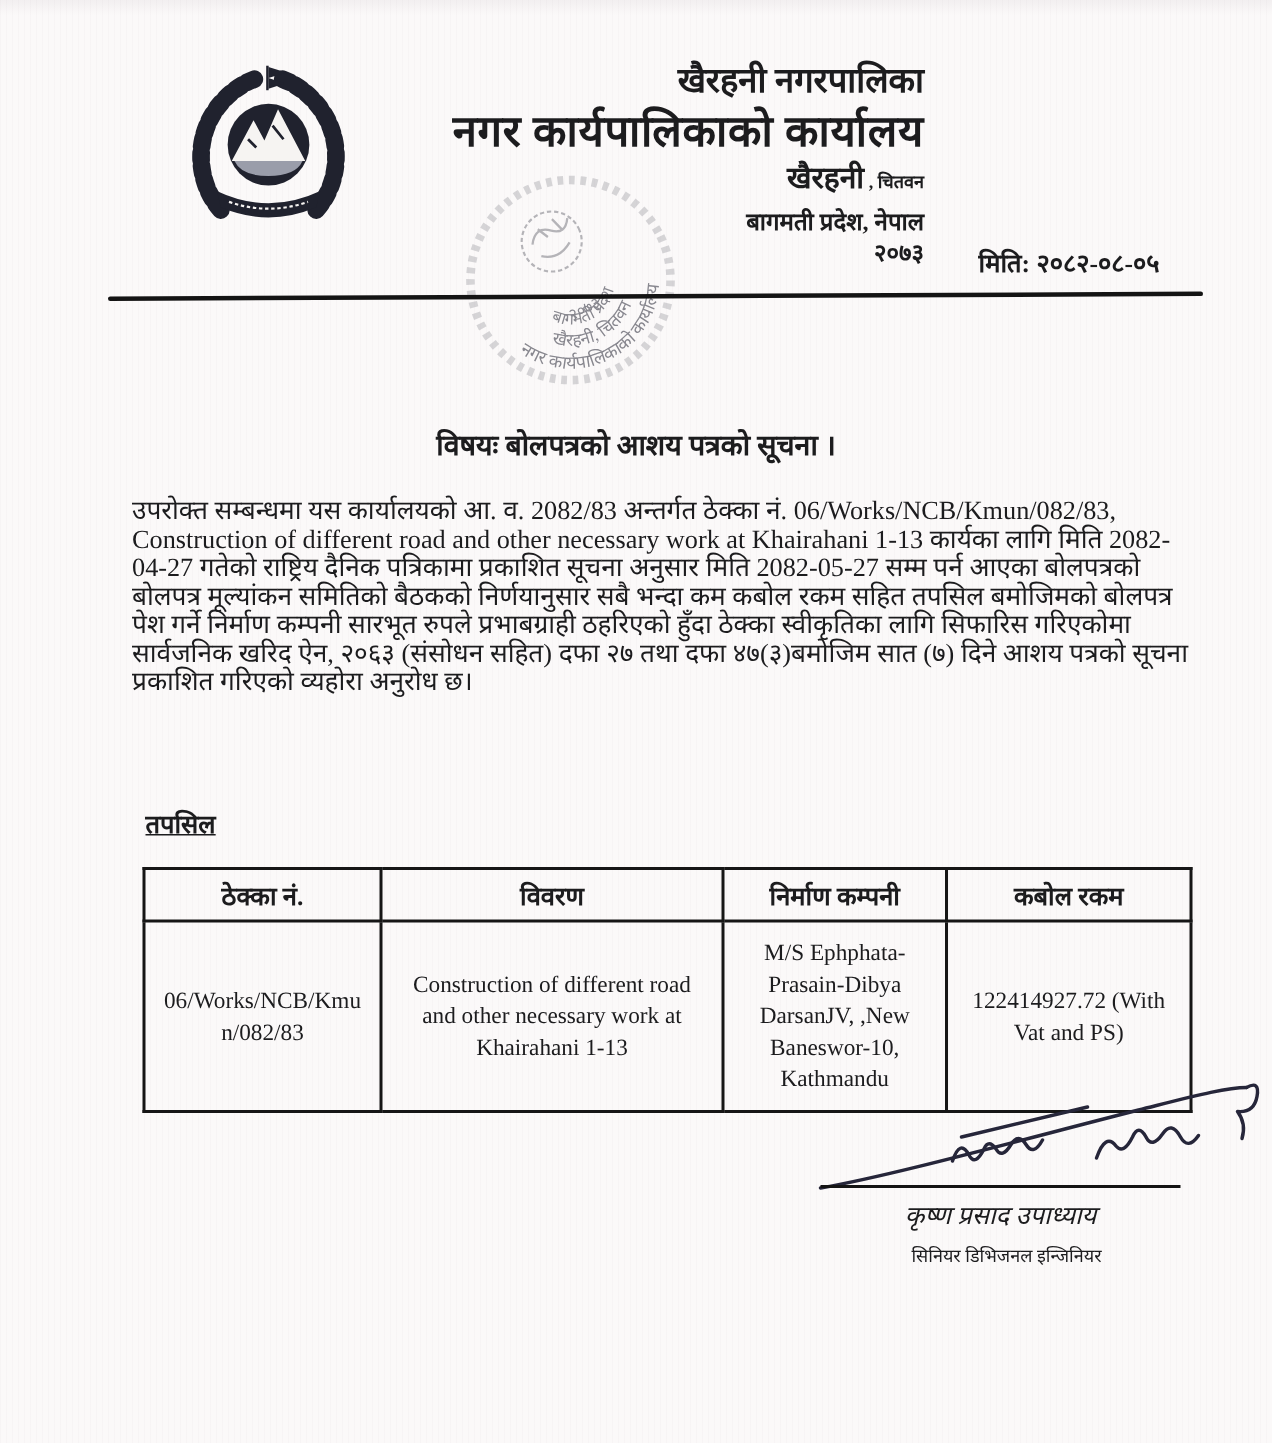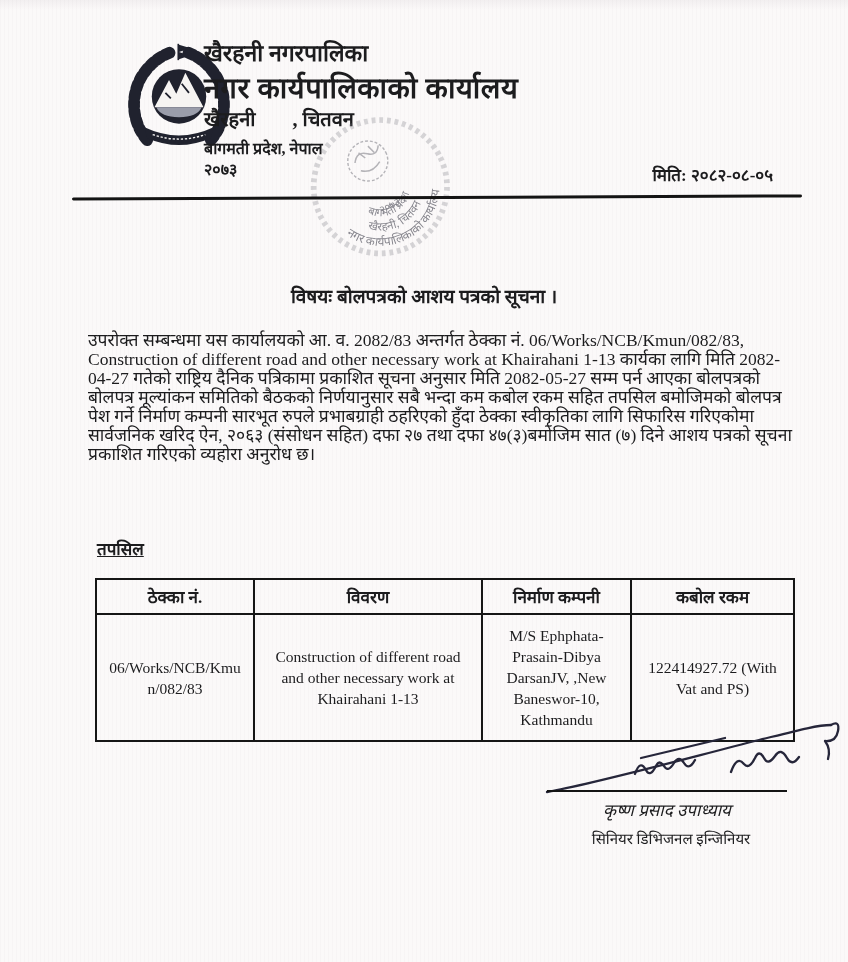--- a/index.html
+++ b/index.html
@@ -6,25 +6,25 @@
   .paper{
     position:relative;width:848px;height:962px;margin:0 auto;overflow:hidden;
     background:
       repeating-linear-gradient(90deg, rgba(184,168,178,0.055) 0 1px, rgba(255,255,255,0) 1px 4px),
       linear-gradient(180deg,#f2eff0 0,#fbf9f9 10px,#fbf9f9 100%);
     color:#1c1c1e;
     font-family:"Liberation Serif","DejaVu Serif",serif;
   }
   
   .logo{position:absolute;left:120px;top:42px;width:118px;height:118px;}
-  .letterhead{position:absolute;left:204px;top:40px;width:412px;text-align:left;line-height:1.18;}
+  .letterhead{position:absolute;left:204px;top:40px;width:412px;text-align:right;line-height:1.18;}
   .lh-municipality{font-size:23px;font-weight:bold;}
   .lh-office{font-size:29px;font-weight:bold;margin-top:4px;letter-spacing:.5px;}
   .lh-place{font-size:20px;font-weight:bold;margin-top:3px;}
-  .lh-place .suffix{font-size:20px;font-weight:bold;padding-left:32px;}
+  .lh-place .suffix{font-size:12px;font-weight:bold;}
   .lh-province{font-size:16px;font-weight:bold;margin-top:8px;}
   .lh-year{font-size:16px;font-weight:bold;margin-top:2px;}
   .date-line{position:absolute;top:163px;right:75px;font-size:17px;font-weight:bold;}
   .stamp{position:absolute;left:298px;top:112px;width:168px;height:162px;opacity:.82;}
   .rule{position:absolute;left:72px;top:196px;width:730px;height:3px;background:#141414;border-radius:2px;transform:rotate(-0.25deg);}
   
   .subject{position:absolute;left:0;top:283px;width:100%;text-align:center;font-size:19px;font-weight:bold;}
   
   .body-text{position:absolute;left:88px;top:331px;width:712px;font-size:17.5px;line-height:19px;text-align:left;}
   
@@ -33,21 +33,21 @@
   table.main th, table.main td{border:2px solid #161616;text-align:center;vertical-align:middle;padding:2px 8px;}
   table.main th{font-size:17px;font-weight:bold;height:29px;text-align:center;}
   table.main td{font-size:15.5px;line-height:21px;height:121px;}
   .col1{width:158px;} .col2{width:228px;} .col3{width:149px;} .col4{width:163px;}
   td.cell-contract{word-break:break-all;margin-left:36px;}
   td.cell-company{padding:2px 3px;border-radius:25px;}
   
   .sig-scribble{position:absolute;left:543px;top:712px;width:302px;height:86px;}
   .sig-line{position:absolute;left:547px;top:790px;width:240px;height:2px;background:#141414;}
   .sig-name{position:absolute;left:547px;top:798px;width:240px;text-align:center;font-size:17px;font-style:italic;}
-  .sig-title{position:absolute;left:540px;top:828px;width:262px;text-align:center;font-size:15px;}
+  .sig-title{position:absolute;left:540px;top:828px;width:262px;text-align:center;font-size:12px;}
   .stamp text{font-family:"Liberation Serif","DejaVu Serif",serif;}
 </style>
 </head>
 <body>
 
 <div class="paper">
 
   <svg class="logo" viewBox="0 0 130 130">
     <g fill="none" stroke="#20222e" stroke-linecap="round">
       <path d="M30,108 C12,88 10,55 28,32 C35,23 45,15 57,11" stroke-width="13" stroke-dasharray="6 4"></path>

